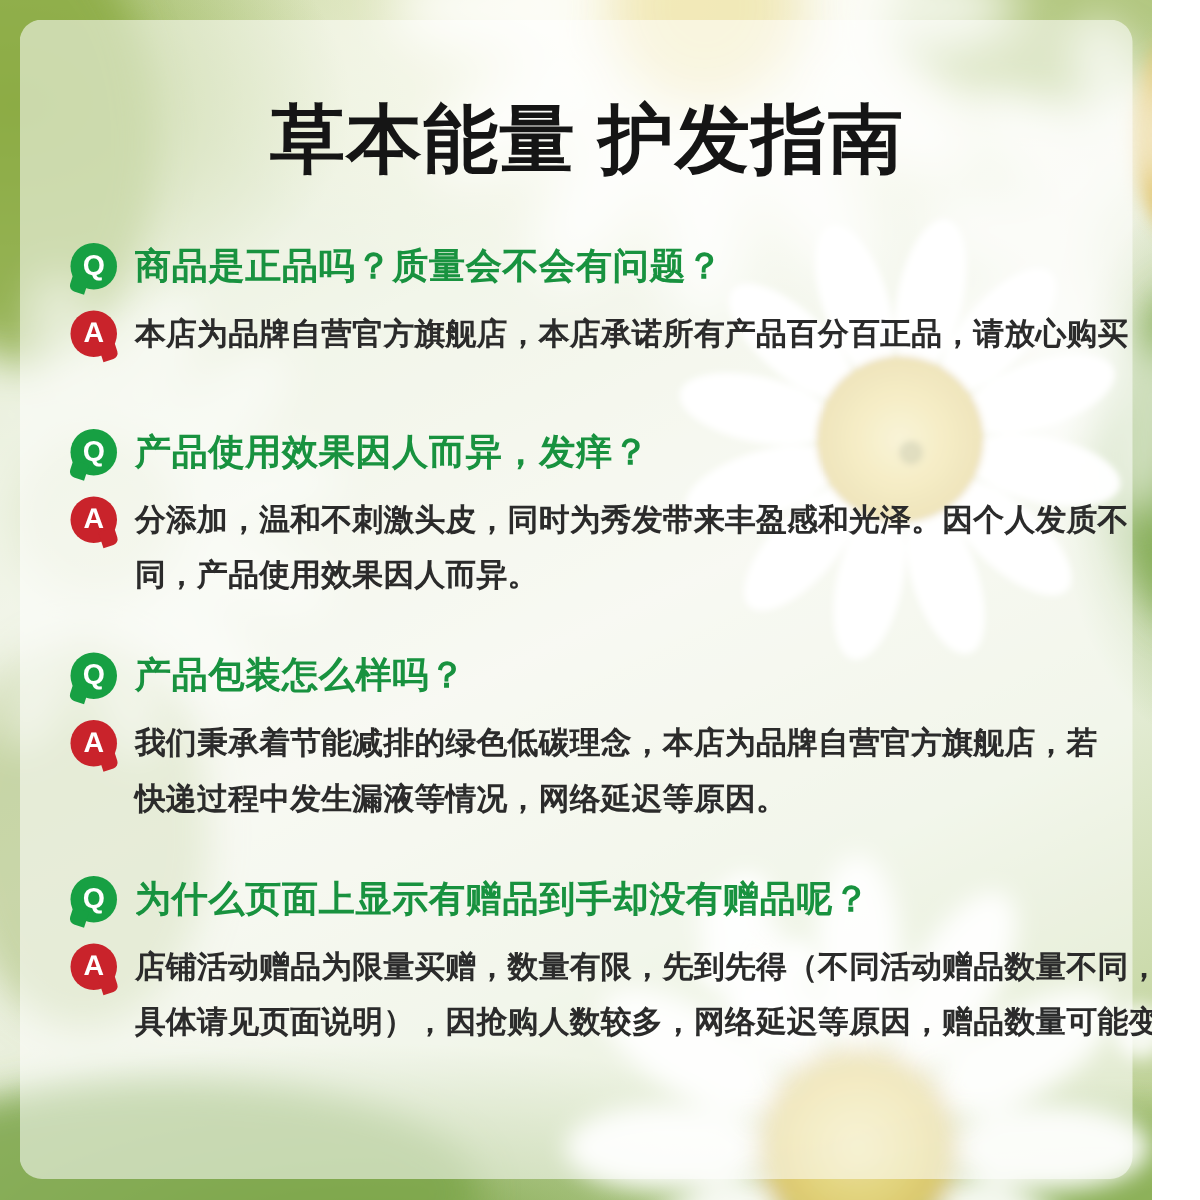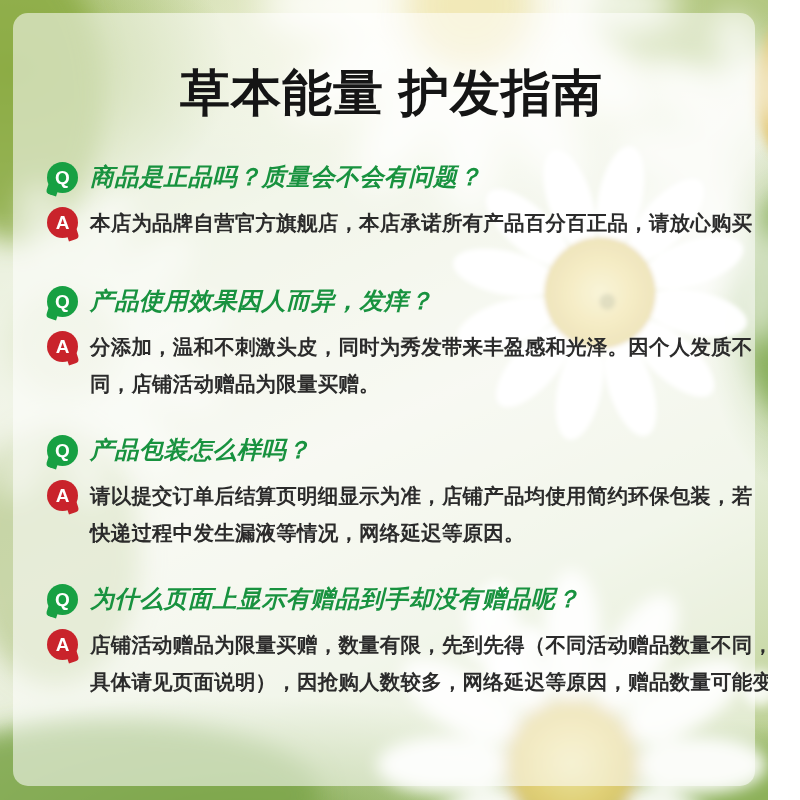--- a/index.html
+++ b/index.html
@@ -26,21 +26,21 @@
     display:flex;align-items:center;justify-content:center;
     color:#fff;font-weight:bold;font-size:19px;line-height:1;}
   .bubble span{position:relative;z-index:2;}
   .bubble.q{background:#17a043;}
   .bubble.a{background:#c9232b;margin-top:3px;}
   .bubble::after{content:"";position:absolute;width:11px;height:11px;z-index:1;}
   .bubble.q::after{left:0;bottom:-2px;background:#17a043;transform:rotate(18deg);
     border-radius:0 0 0 4px;}
   .bubble.a::after{right:0;bottom:-2px;background:#c9232b;transform:rotate(-18deg);
     border-radius:0 0 4px 0;}
-  .q-text{font-size:24px;font-weight:bold;color:#18923f;letter-spacing:.5px;white-space:nowrap;font-style:italic;}
+  .q-text{font-size:24px;font-weight:bold;color:#18923f;letter-spacing:.5px;white-space:nowrap;}
   .a-text{padding-top:0;}
   .a-line{font-size:20.5px;color:#2b2b2b;line-height:37px;white-space:nowrap;letter-spacing:.2px;font-weight:bold;}
 </style>
 </head>
 <body>
 
 <div class="page">
 
   <svg class="bg-flowers" viewBox="0 0 800 800" xmlns="http://www.w3.org/2000/svg">
     <defs>
@@ -148,38 +148,38 @@
             <span>Q</span>
           </div>
         <div class="q-text">产品使用效果因人而异，发痒？</div>
       </div>
       <div class="a-row">
         <div class="bubble a">
             <span>A</span>
           </div>
         <div class="a-text">
           <div class="a-line">分添加，温和不刺激头皮，同时为秀发带来丰盈感和光泽。因个人发质不</div>
-          <div class="a-line">同，店铺活动赠品为限量买赠。</div>
+          <div class="a-line">同，产品使用效果因人而异。</div>
         </div>
       </div>
     </div>
 
     <div class="qa-block">
       <div class="q-row">
         <div class="bubble q">
             <span>Q</span>
           </div>
         <div class="q-text">产品包装怎么样吗？</div>
       </div>
       <div class="a-row">
         <div class="bubble a">
             <span>A</span>
           </div>
         <div class="a-text">
-          <div class="a-line">请以提交订单后结算页明细显示为准，店铺产品均使用简约环保包装，若</div>
+          <div class="a-line">我们秉承着节能减排的绿色低碳理念，本店为品牌自营官方旗舰店，若</div>
           <div class="a-line">快递过程中发生漏液等情况，网络延迟等原因。</div>
         </div>
       </div>
     </div>
 
     <div class="qa-block">
       <div class="q-row">
         <div class="bubble q">
             <span>Q</span>
           </div>

